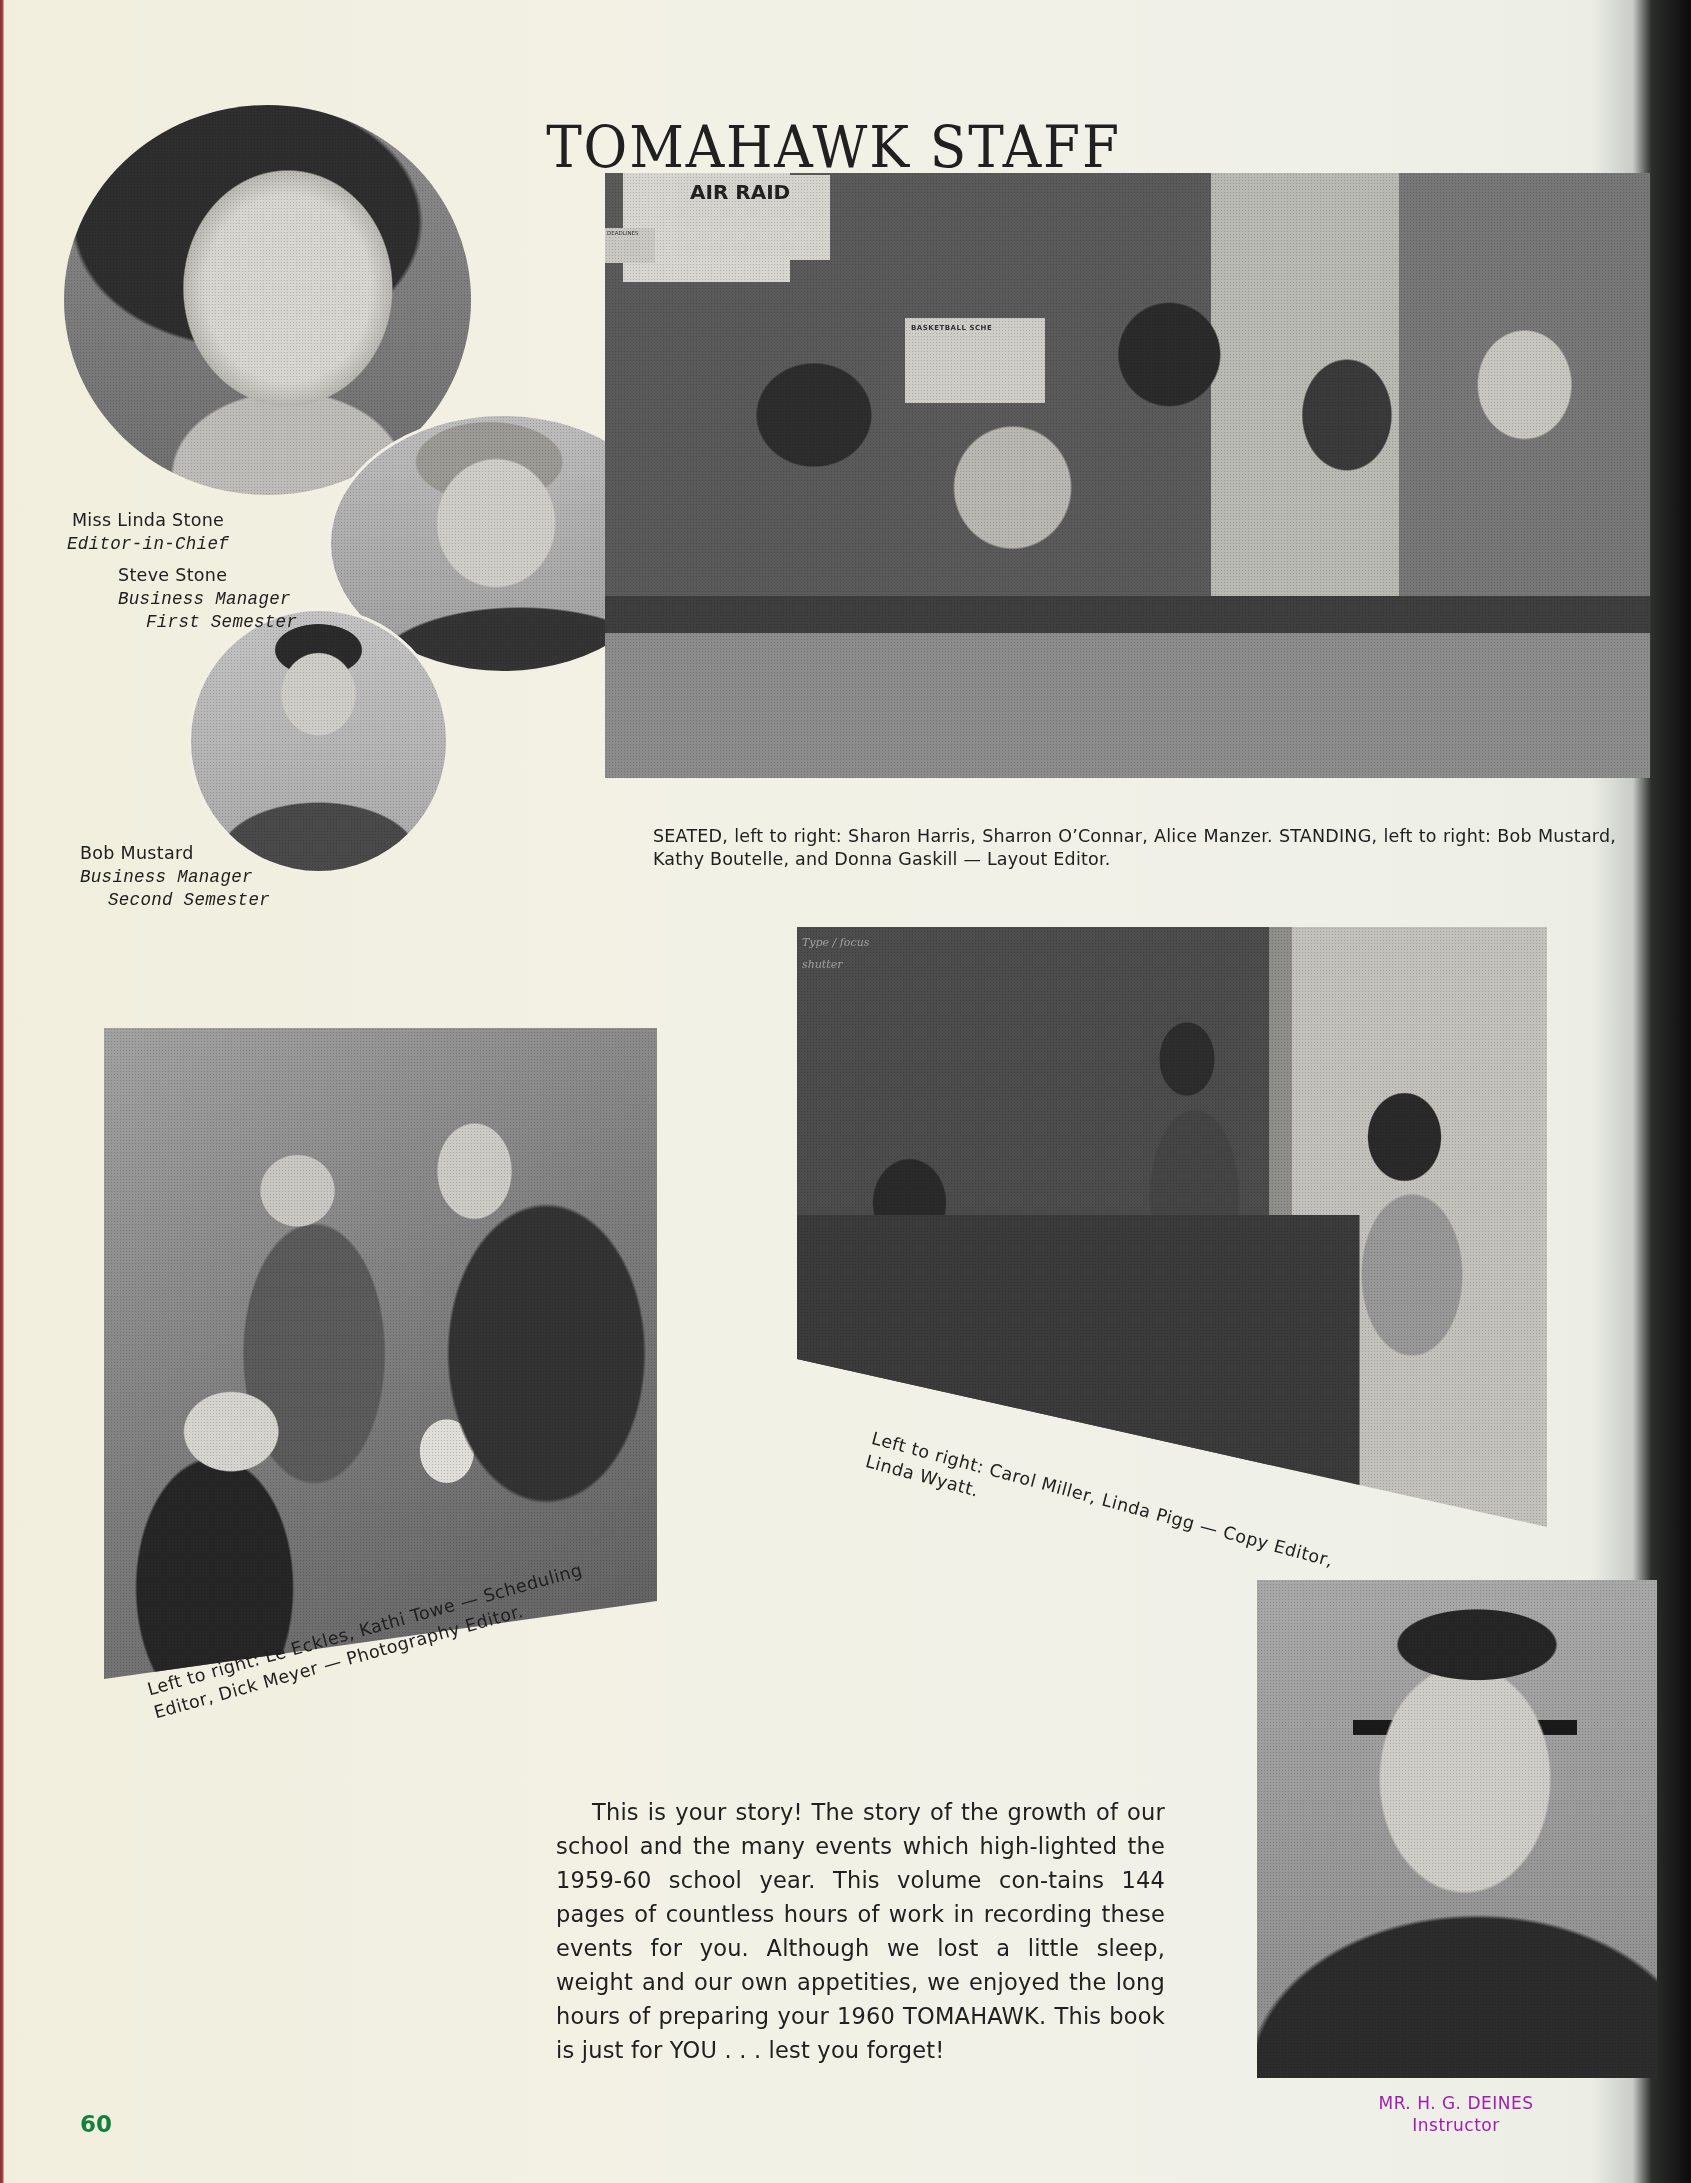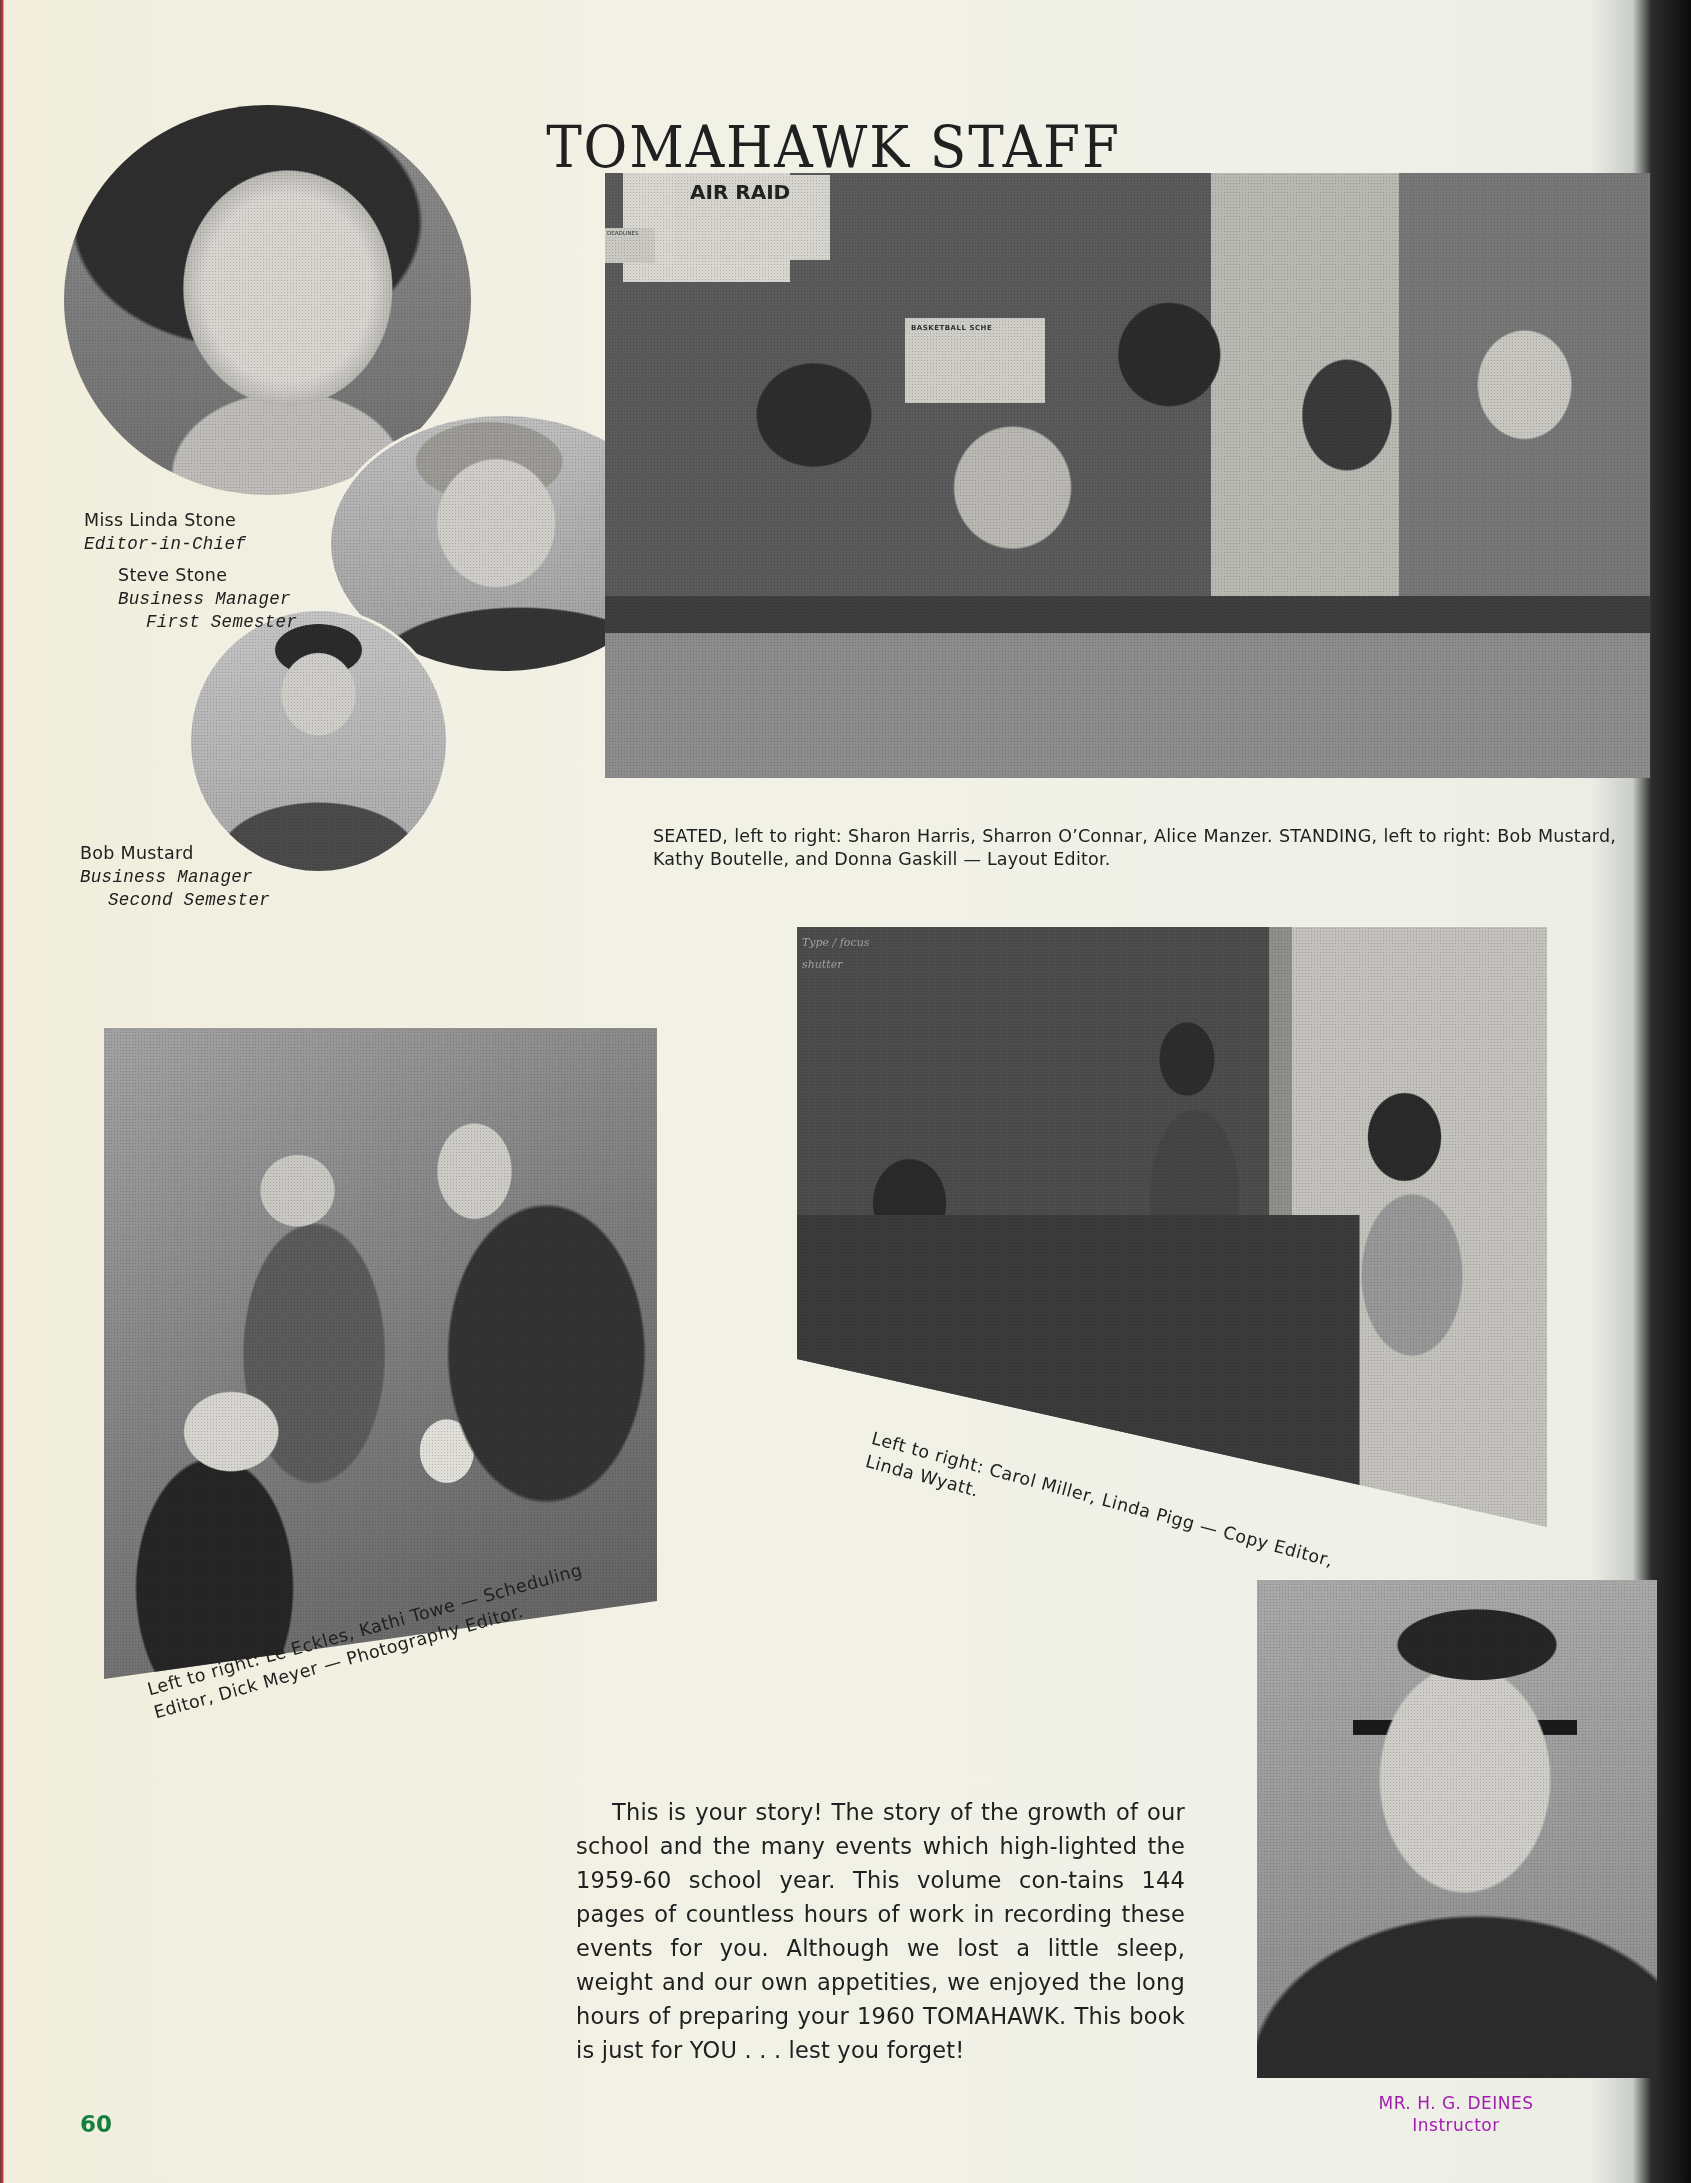--- a/index.html
+++ b/index.html
@@ -51,21 +51,21 @@
     background: radial-gradient(ellipse 22% 24% at 50% 32%, #cfcdc8 0 65%, transparent 67%),
                 radial-gradient(ellipse 24% 14% at 50% 15%, #2b2b2b 0 70%, transparent 72%),
                 radial-gradient(ellipse 55% 30% at 50% 95%, #4a4a4a 0 70%, transparent 72%),
                 linear-gradient(180deg, #c3c3c3, #a9a9a9);
     border: 3px solid #f2f0e4;
   }
   .caption-block { position: absolute; font-size: 17.5px; line-height: 23.5px; color: #202020; letter-spacing: 0.3px; }
   .caption-block .it { font-style: italic; display: block; font-family: Liberation Mono, monospace; }
   .caption-block .nm { display: block; }
   .caption-block .ind { padding-left: 28px; }
-  .cap-linda { left: 84px; top: 509px; }
+  .cap-linda { left: 67px; top: 509px; text-align: center; }
   .cap-steve { left: 84px; top: 564px; margin-left: 34px; }
   .cap-bob { left: 80px; top: 842px; }
 
   
   .photo-main { left: 605px; top: 173px; width: 1045px; height: 605px;
     background:
       linear-gradient(180deg, transparent 0 70%, #3e3e3e 70% 76%, #8c8c8c 76% 100%),
       radial-gradient(ellipse 9% 14% at 20% 40%, #2d2d2d 0 60%, transparent 62%),
       radial-gradient(ellipse 10% 18% at 39% 52%, #b9b7b2 0 55%, transparent 57%),
       radial-gradient(ellipse 8% 14% at 54% 30%, #2b2b2b 0 60%, transparent 62%),
@@ -119,21 +119,21 @@
   .photo-instructor { left: 1257px; top: 1580px; width: 400px; height: 498px;
     background:
       radial-gradient(ellipse 28% 10% at 55% 13%, #262626 0 70%, transparent 72%),
       radial-gradient(ellipse 30% 32% at 52% 40%, #cfcdc8 0 70%, transparent 72%),
       linear-gradient(90deg, transparent 0 24%, #1a1a1a 24% 48%, transparent 48% 55%, #1a1a1a 55% 80%, transparent 80%) 0 29%/100% 3% no-repeat,
       radial-gradient(ellipse 70% 40% at 55% 100%, #2c2c2c 0 80%, transparent 82%),
       linear-gradient(180deg, #a8a8a8, #8c8c8c);
   }
   .cap-instructor { position: absolute; left: 1321px; top: 2092px; width: 270px; text-align: center; font-size: 17px; line-height: 22px; letter-spacing: 0.5px; color: #a21caf; }
 
-  .story { position: absolute; left: 576px; top: 1772px; width: 609px;
+  .story { position: absolute; left: 556px; top: 1772px; width: 609px;
     font-size: 22.5px; line-height: 34px; color: #202020;
     text-align: justify; text-align-last: left; letter-spacing: 0.2px; }
   .story::first-line { }
   .story-indent { display: inline-block; width: 36px; }
   .page-number { position: absolute; left: 80px; top: 2111px; font-size: 23px; font-weight: bold; color: #15803d; }
 </style>
 </head>
 <body>
 
 <div class="page-bg"></div>

